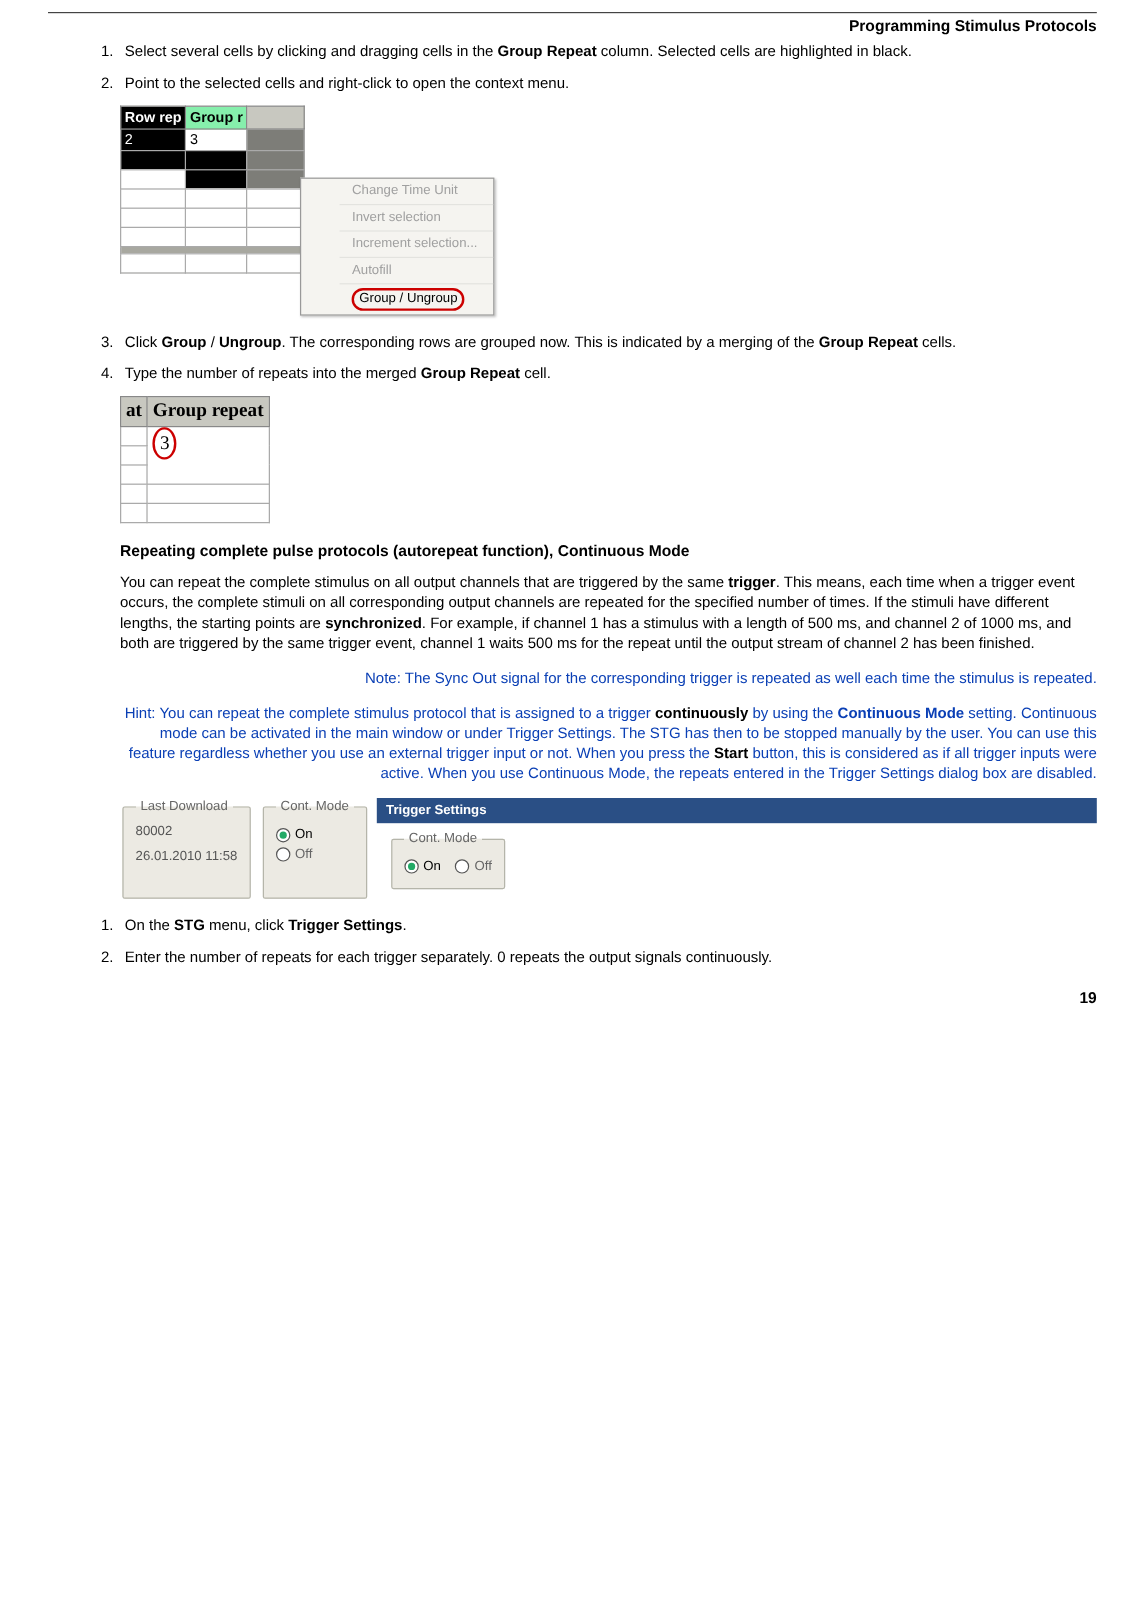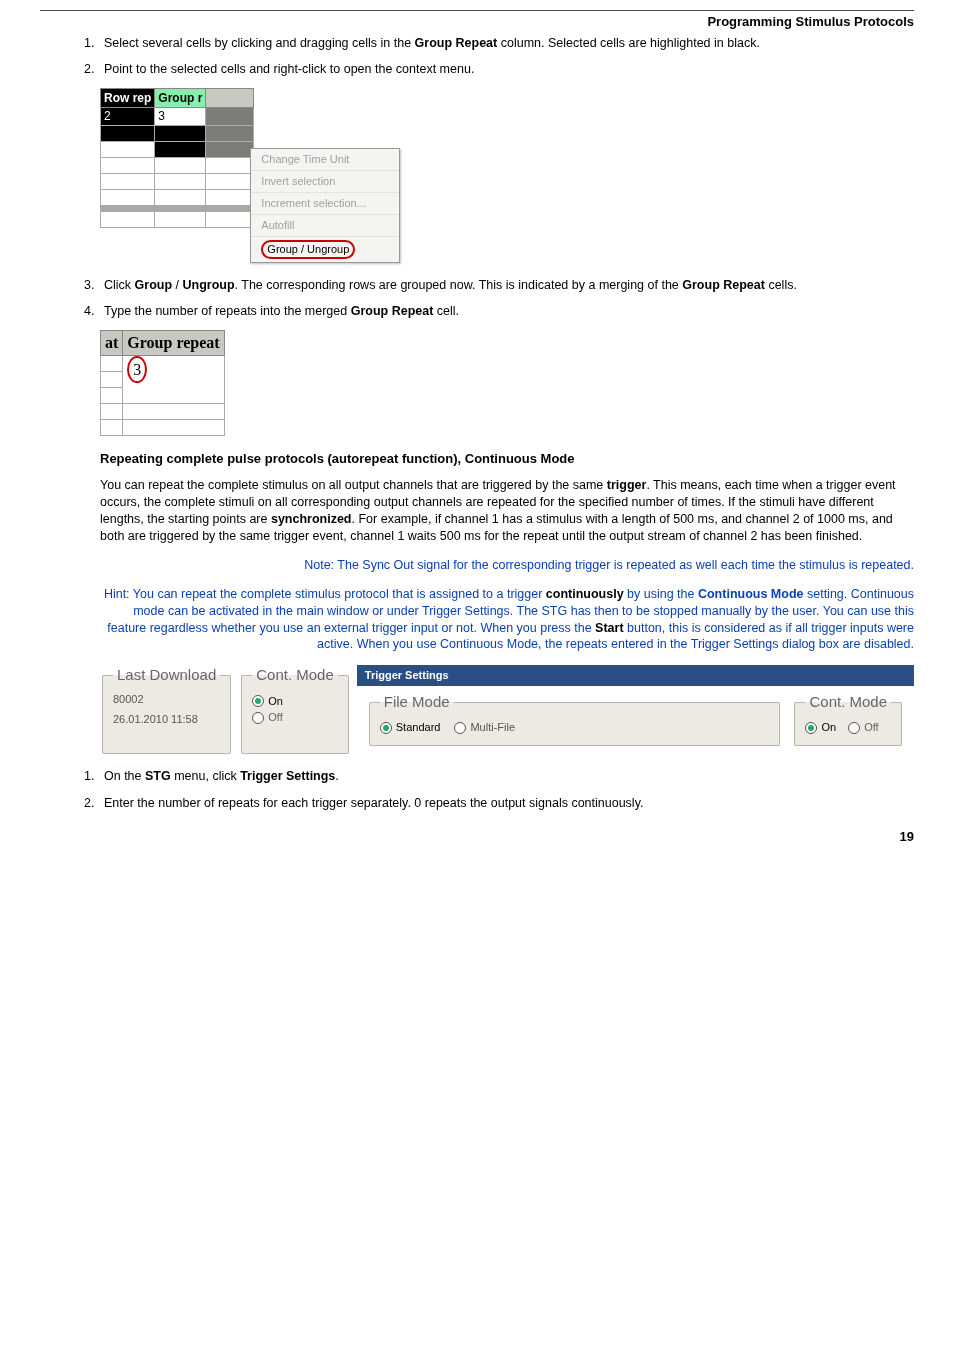--- a/index.html
+++ b/index.html
@@ -65,22 +65,23 @@
     vertical-align: top;
   }
   .tbl1 td.sel { background: #000; color:#fff; }
   .tbl1 td.shadow { background:#7d7d78; }
   .tbl1 td.gap { background:#ddd; }
   .ctxmenu {
     border: 1px solid #999;
     background: #f5f4f0;
     font-family: Tahoma, sans-serif;
     font-size: 11px;
-    width: 150px;
+    width: 162px;
     box-shadow: 1px 1px 2px rgba(0,0,0,0.25);
+    padding-left: 32px;
   }
   .ctxmenu .mi {
     padding: 3px 10px;
     color: #a0a0a0;
     border-bottom: 1px solid #e3e3df;
   }
   .ctxmenu .mi.active { color: #000; border-bottom: none; }
   .ctxmenu .mi:last-child{ border-bottom:none;}
   
   .tbl2 {
@@ -113,21 +114,21 @@
     font-size: 11px;
   }
   fieldset {
     border: 1px solid #b5b5aa;
     background: #eceae3;
     padding: 6px 10px 8px 10px;
     border-radius: 2px;
   }
   legend {
     color: #666;
-    font-size: 15px;
+    font-size: 11px;
     padding: 0 4px;
     margin-top: 41px;
   }
   .dark-title {
     background: #2a4f85;
     color: #fff;
     font-weight: bold;
     padding: 3px 8px;
     font-size: 11px;
   }
@@ -288,35 +289,20 @@
     <div class="radio-row">
       <span class="radio"></span>
       <span style="color:#666;">Off</span>
     </div>
   </fieldset>
 
 
   <div class="darkhead" style="flex:1;">
     <div class="dark-title">Trigger Settings</div>
     <div class="dark-body">
-      <fieldset style="flex:1;">
-        <legend>File Mode</legend>
-        <div style="display:flex; gap:14px;">
-          <div class="radio-row">
-            <span class="radio">
-                <span class="dot"></span>
-              </span>
-            <span>Standard</span>
-          </div>
-          <div class="radio-row">
-            <span class="radio"></span>
-            <span style="color:#555;">Multi-File</span>
-          </div>
-        </div>
-      </fieldset>
       <fieldset>
         <legend>Cont. Mode</legend>
         <div style="display:flex; gap:12px;">
           <div class="radio-row">
             <span class="radio">
                 <span class="dot"></span>
               </span>
             <span>On</span>
           </div>
           <div class="radio-row">

